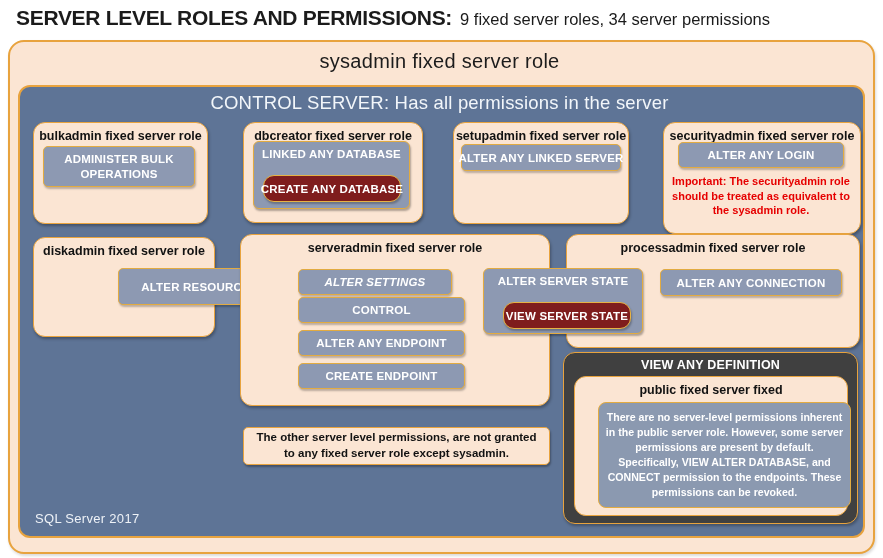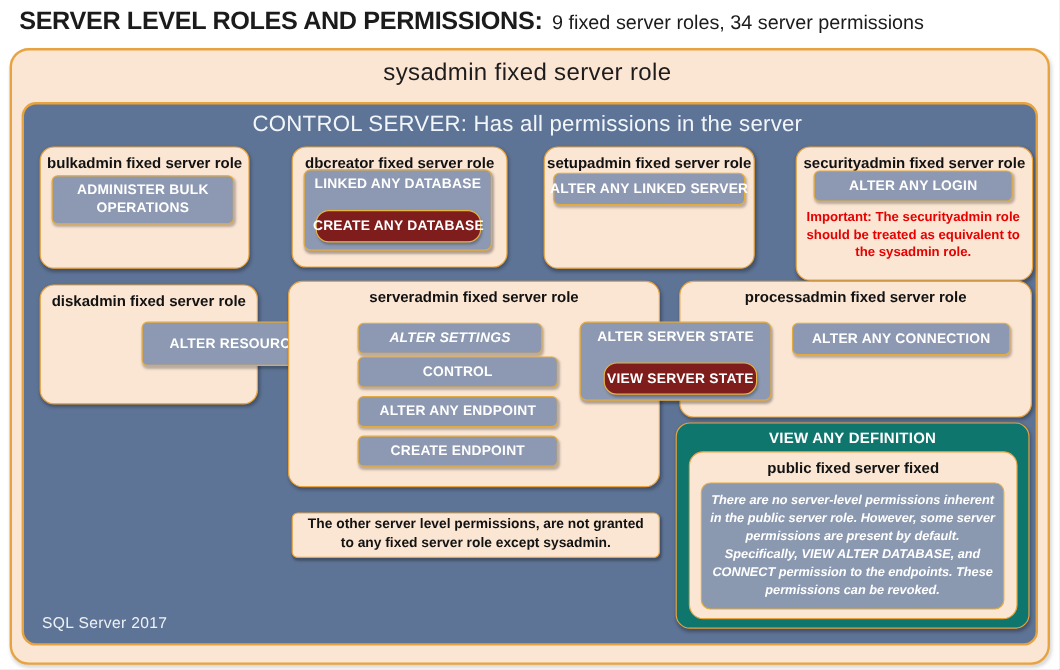--- a/index.html
+++ b/index.html
@@ -73,37 +73,37 @@
     left:243px; top:427px; width:307px; height:38px;
     background:#fbe5d3; border:1.5px solid #e8a33e; border-radius:5px;
     display:flex; align-items:center; justify-content:center; text-align:center;
     font-size:11.5px; font-weight:bold; color:#121212; line-height:1.35;
     box-shadow:1px 2px 2px rgba(0,0,0,0.3); box-sizing:border-box; padding:2px 6px;
   }
 
   
   .vad-box{
     left:563px; top:352px; width:295px; height:172px;
-    background:#0f766e; border:1.5px solid #e8a33e; border-radius:12px;
+    background:#404040; border:1.5px solid #e8a33e; border-radius:12px;
     box-shadow:1px 2px 3px rgba(0,0,0,0.3); box-sizing:border-box;
   }
   .vad-label{
     width:100%; text-align:center; padding-top:5px;
     color:#ffffff; font-weight:bold; font-size:12.5px; letter-spacing:0.2px;
   }
   .public-box{
     position:absolute; left:10px; top:23px; width:274px; height:140px;
     background:#fbe5d3; border:1.5px solid #e8a33e; border-radius:12px; box-sizing:border-box;
   }
   .public-desc{
-    position:absolute; left:9px; top:25px; width:253px; height:106px;
+    position:absolute; left:23px; top:25px; width:253px; height:106px;
     background:#8b99b0; border:1.5px solid #e2ab41; border-radius:8px;
     color:#ffffff; font-weight:bold; font-size:10.6px; line-height:1.42;
     display:flex; align-items:center; justify-content:center; text-align:center;
-    padding:3px 5px; box-sizing:border-box;font-style:italic;
+    padding:3px 5px; box-sizing:border-box;
   }
 
   .footer-label{
     left:35px; top:511px; color:#eef2f7; font-size:13px; letter-spacing:0.3px;
   }
 </style>
 </head>
 <body>
 
 <div class="canvas">

